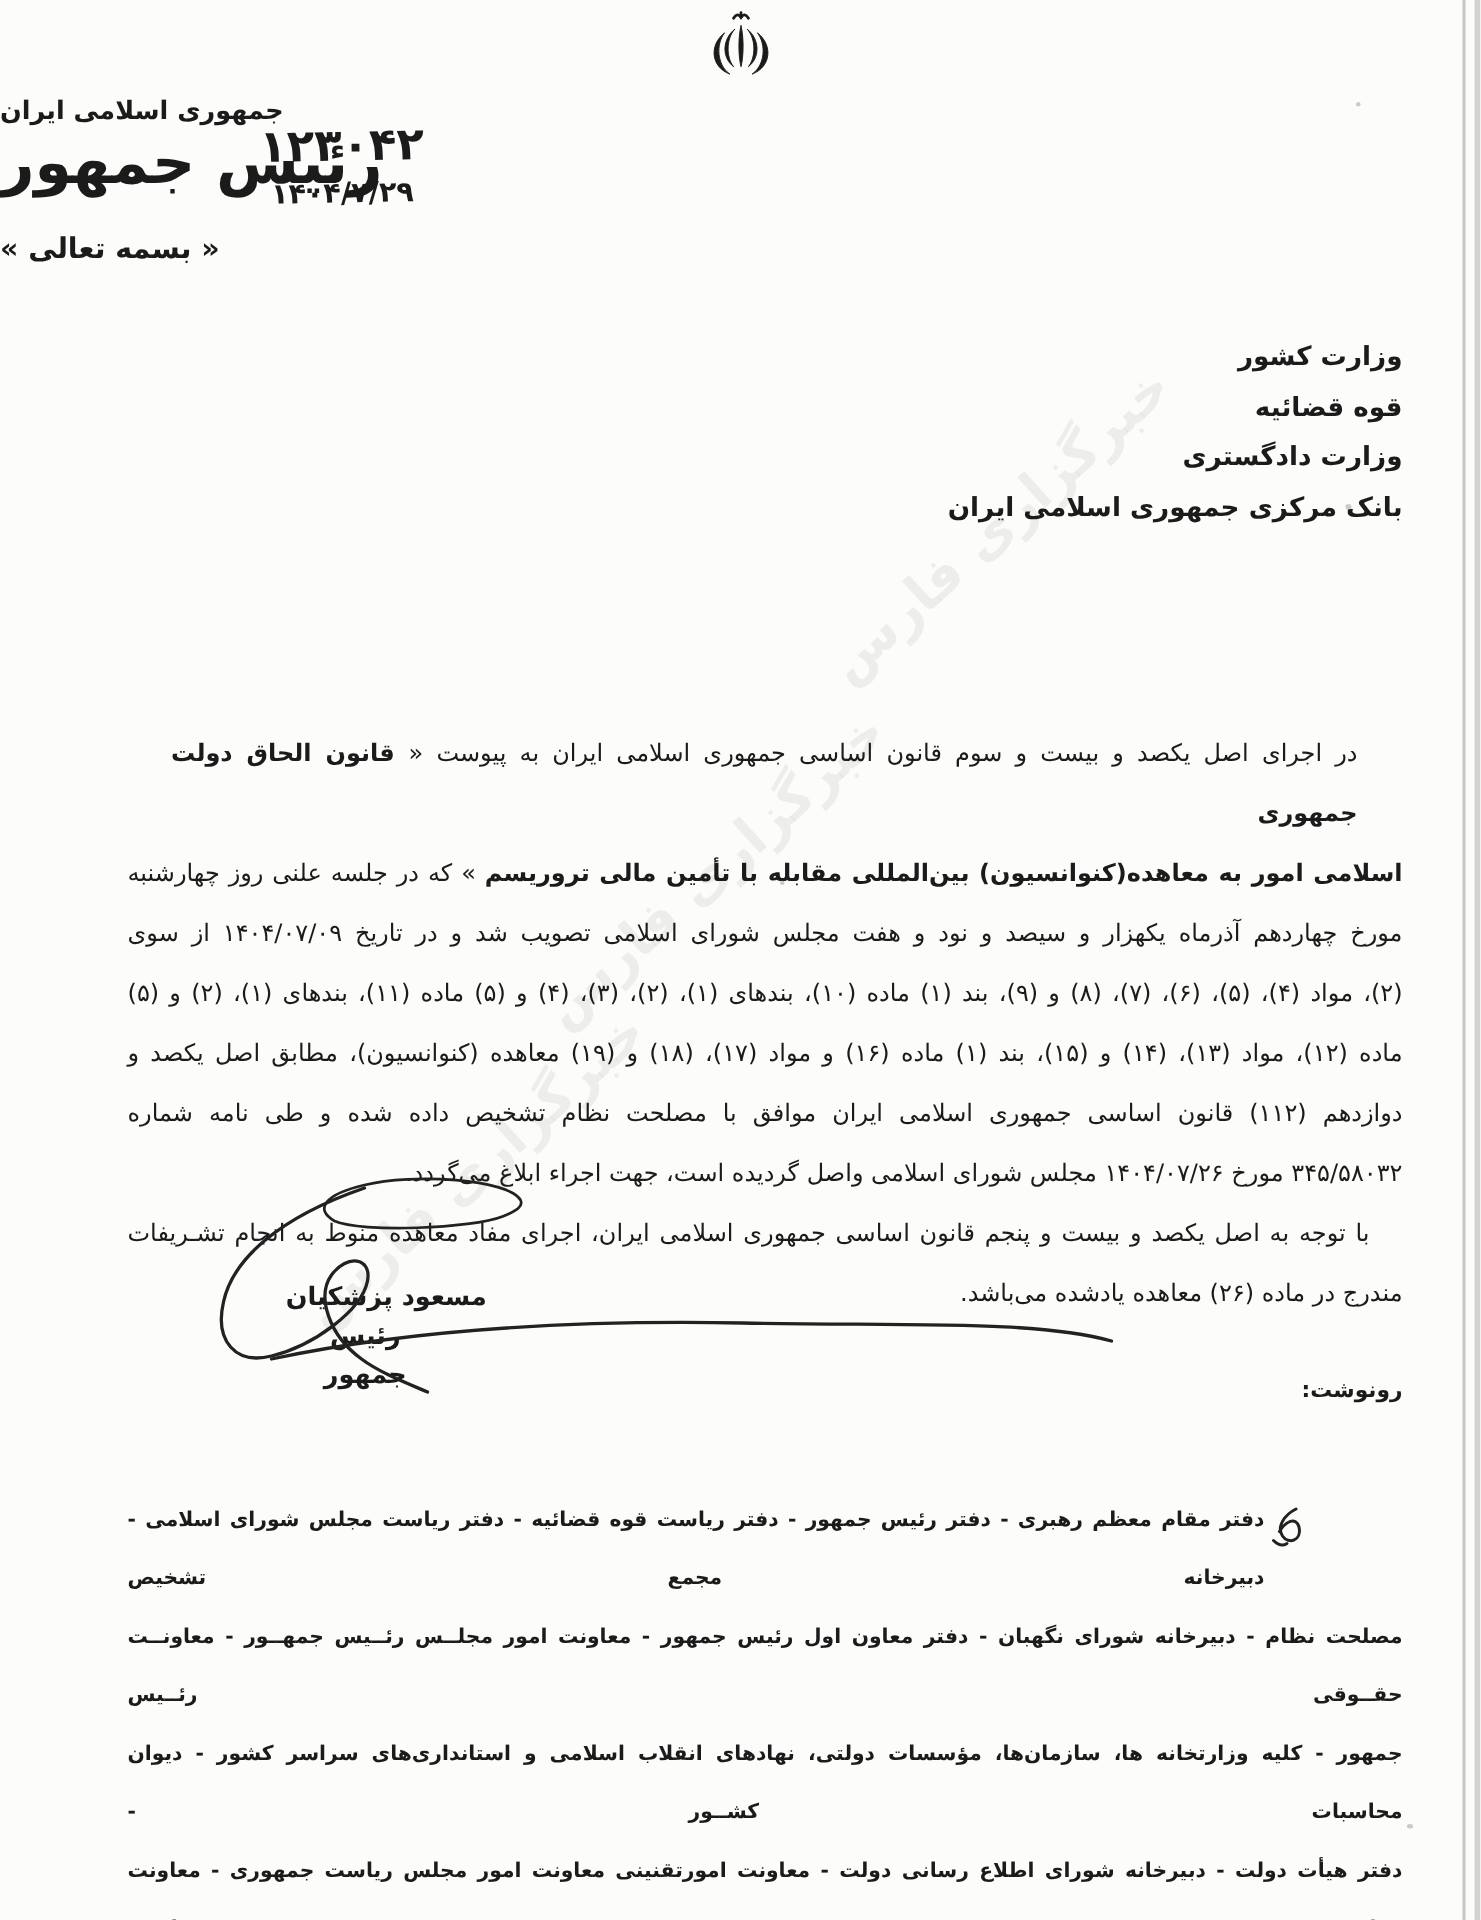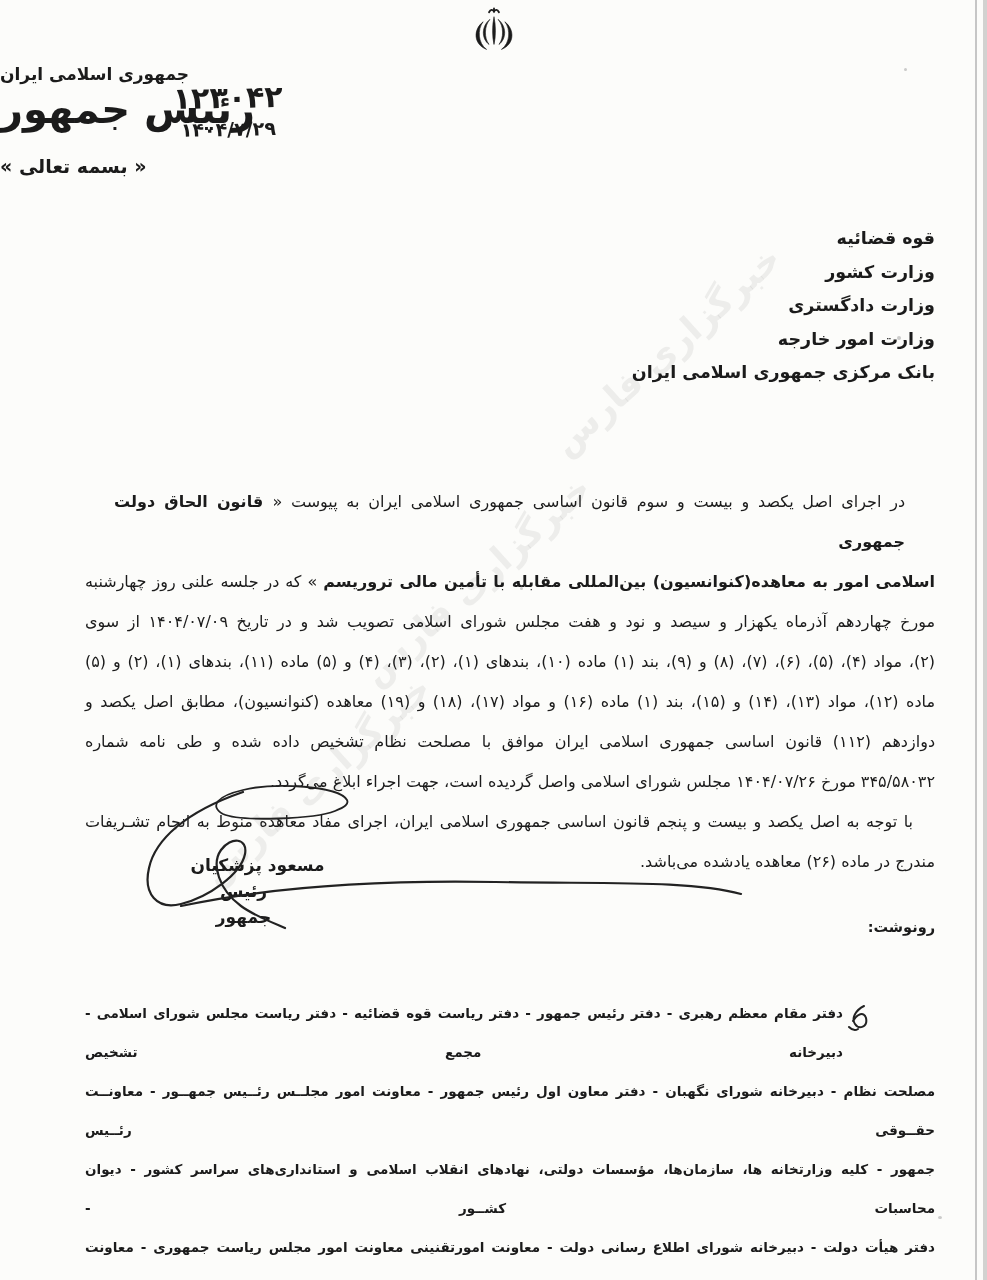--- a/index.html
+++ b/index.html
@@ -73,24 +73,23 @@
   <div class="country">جمهوری اسلامی ایران</div>
   <div class="office">رئیس جمهور</div>
   <div class="bismillah">« بسمه تعالی »</div>
 
   <div class="refblock">
     <div class="ref-number">۱۲۳۰۴۲</div>
     <div class="ref-date">۱۴۰۴/۷/۲۹</div>
   </div>
 
   <div class="recipients">
+    <div class="recipient">وزارت کشور</div>
     <div class="recipient">قوه قضائیه</div>
-    <div class="recipient">وزارت کشور</div>
     <div class="recipient">وزارت دادگستری</div>
-    <div class="recipient">وزارت امور خارجه</div>
     <div class="recipient">بانک مرکزی جمهوری اسلامی ایران</div>
   </div>
 
   <div class="body">
     <div class="bline indent1"><span>در اجرای اصل یکصد و بیست و سوم قانون اساسی جمهوری اسلامی ایران به پیوست «</span><span class="bold"> قانون الحاق دولت جمهوری</span></div>
     <div class="bline"><span class="bold">اسلامی امور به معاهده(کنوانسیون) بین‌المللی مقابله با تأمین مالی تروریسم</span><span> » که در جلسه علنی روز چهارشنبه</span></div>
     <div class="bline">مورخ چهاردهم آذرماه یکهزار و سیصد و نود و هفت مجلس شورای اسلامی تصویب شد و در تاریخ ۱۴۰۴/۰۷/۰۹ از سوی</div>
     <div class="bline">(۲)، مواد (۴)، (۵)، (۶)، (۷)، (۸) و (۹)، بند (۱) ماده (۱۰)، بندهای (۱)، (۲)، (۳)، (۴) و (۵) ماده (۱۱)، بندهای (۱)، (۲) و (۵)</div>
     <div class="bline">ماده (۱۲)، مواد (۱۳)، (۱۴) و (۱۵)، بند (۱) ماده (۱۶) و مواد (۱۷)، (۱۸) و (۱۹) معاهده (کنوانسیون)، مطابق اصل یکصد و</div>
     <div class="bline">دوازدهم (۱۱۲) قانون اساسی جمهوری اسلامی ایران موافق با مصلحت نظام تشخیص داده شده و طی نامه شماره</div>

